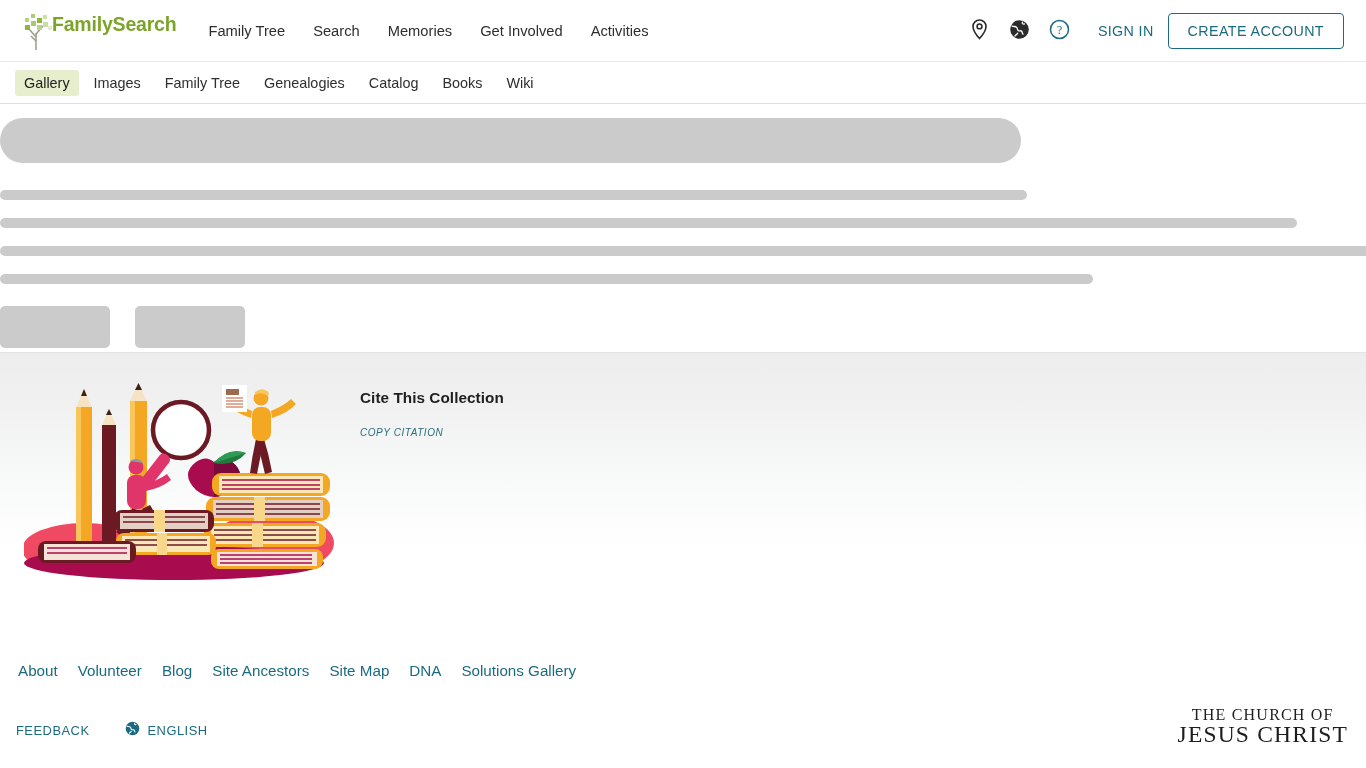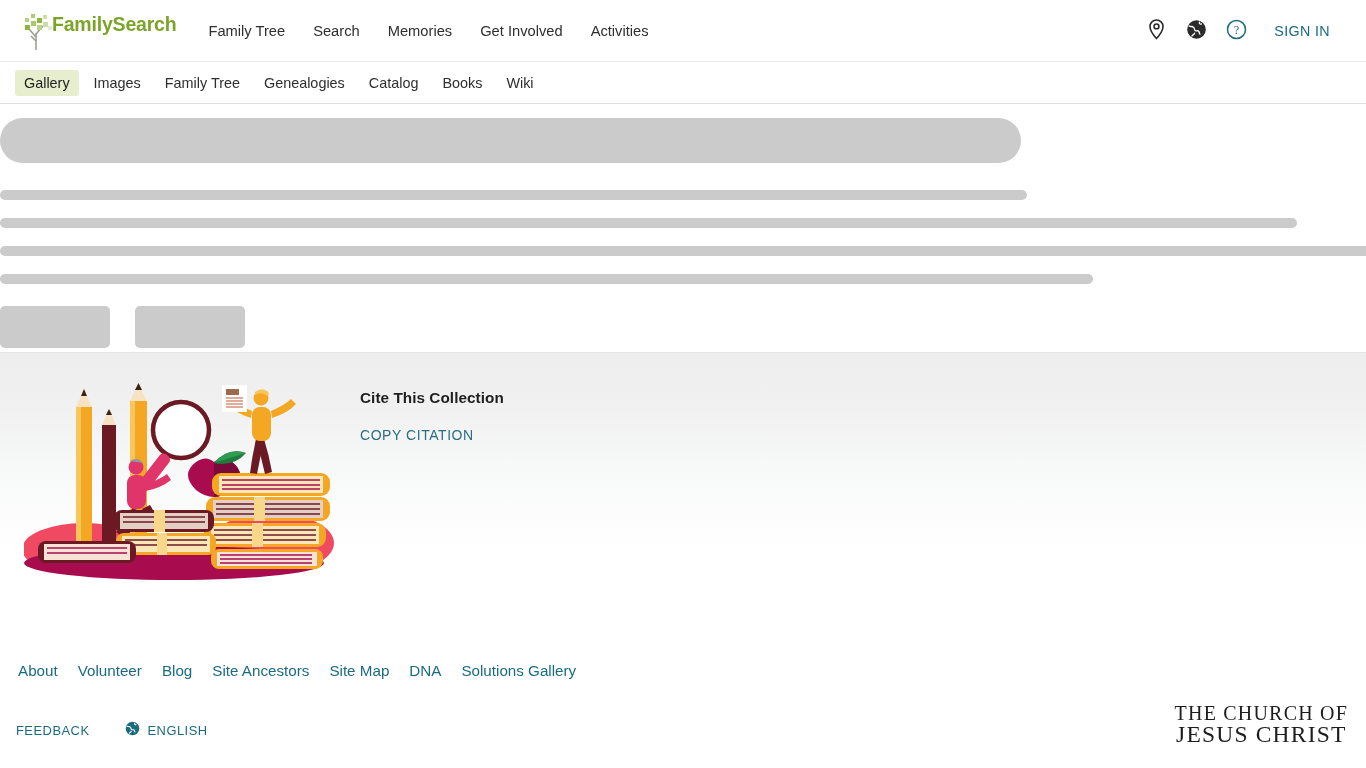--- a/index.html
+++ b/index.html
@@ -104,23 +104,24 @@
     border-top: 1px solid #e4e4e4;
   }
   .citation-illo { position: absolute; left: 24px; top: 10px; width: 310px; height: 220px; }
   .citation-body { position: absolute; left: 360px; top: 36px; }
   .citation-title {
     font-size: 15.3px; font-weight: bold; color: #1f1f1f;
     letter-spacing: 0.05px;
   }
   .copy-citation {
     display: inline-block; margin-top: 20px;
-    font-size: 14px; color: #2a6e83;
+    font-size: 10px; color: #2a6e83;
     letter-spacing: 0.55px; text-decoration: none;
     cursor: pointer;
+    font-style: italic;
   }
 
   
   .footer-links {
     position: absolute; top: 662px; left: 0;
     width: 1242px; display: flex; align-items: center;
     padding-left: 8px;
   }
   .footer-links a {
     font-size: 15.2px; color: #1b6b80;
@@ -139,21 +140,21 @@
     padding: 0 8px; white-space: nowrap; margin-top: 11px;
   }
   .lang-link { margin-left: 20px; }
   .church-logo {
     position: absolute; right: 18px; bottom: -8px;
     text-align: center;
     font-family: "Liberation Serif", serif;
     color: #1d1d1d; line-height: 1.02;
     letter-spacing: 1.2px;
   }
-  .church-l1 { font-size: 20px; }
+  .church-l1 { font-size: 16px; }
   .church-l2 { font-size: 23.5px; }
 </style>
 </head>
 <body>
 
 <div class="top-header">
 
   <a class="brand" href="#">
     <span class="brand-mark">
       <svg viewBox="0 0 34 38" width="34" height="38">
@@ -210,20 +211,21 @@
     <button class="hdr-icon-btn">
       <span>
         <svg width="21" height="21" viewBox="0 0 21 21">
           <circle cx="10.5" cy="10.5" r="9" fill="none" stroke="#1b6b80" stroke-width="1.5"></circle>
           <text x="10.5" y="15" text-anchor="middle" font-size="12.5" font-family="Liberation Serif, serif" fill="#1b6b80">?</text>
         </svg>
       </span>
     </button>
 
     <a class="signin-link" href="#">SIGN IN</a>
+    <button class="create-account-btn">CREATE ACCOUNT</button>
   </div>
 </div>
 
 <div class="sub-nav">
   <a href="#" class="active">Gallery</a>
   <a href="#">Images</a>
   <a href="#">Family Tree</a>
   <a href="#">Genealogies</a>
   <a href="#">Catalog</a>
   <a href="#">Books</a>

